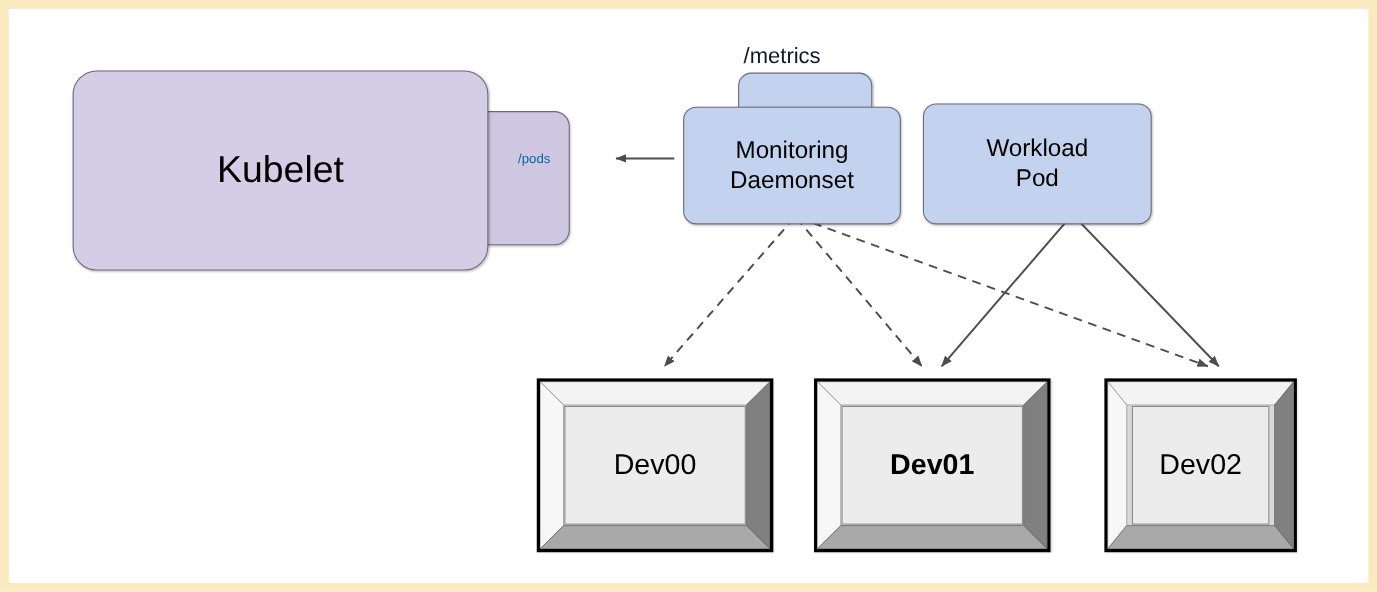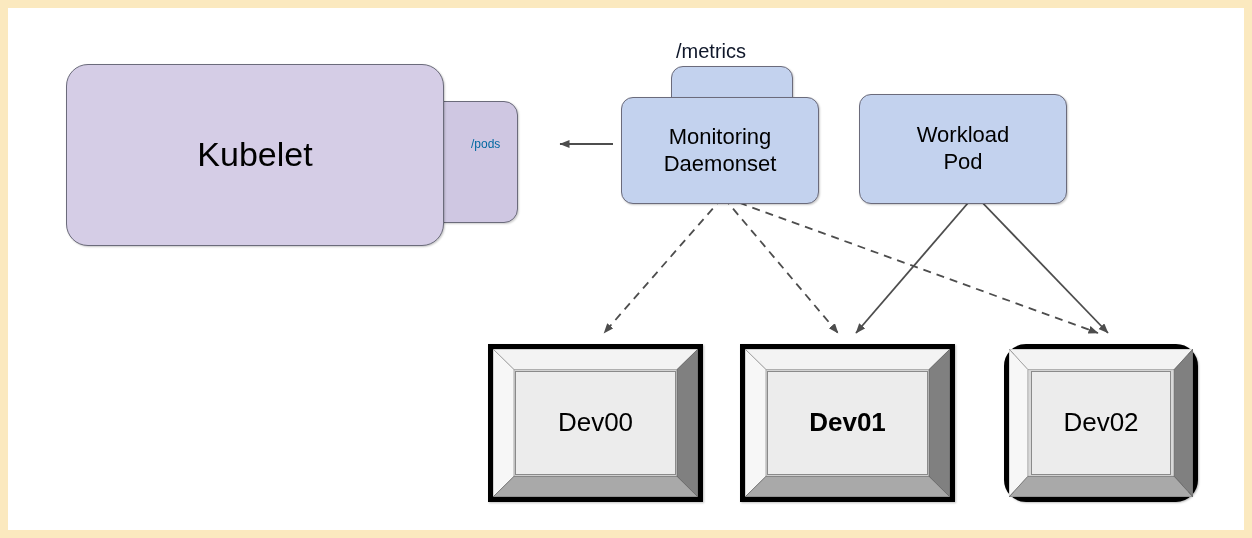--- a/index.html
+++ b/index.html
@@ -122,35 +122,35 @@
     position: absolute;
     left: 668px;
     top: 32px;
     font-size: 20px;
     color: #0f172a;
     z-index: 4;
     white-space: nowrap;
   }
 
   
-  #workload-node { left: 851px; top: 86px; width: 208px; height: 134px; }
+  #workload-node { left: 831px; top: 86px; width: 208px; height: 134px; }
   #workload-body {
     left: 0px; top: 0px; width: 208px; height: 110px;
     background: #c3d2ee;
     z-index: 2;
     border-radius: 12px;
   }
   #workload-body .node-label { font-size: 22px; }
 
   
   .device-node {
     position: absolute;
     z-index: 2;
     box-sizing: border-box;
-    border: 5px solid #000000;
+    border: 3px solid #000000;
     background: #d9d9d9;
     box-shadow: 1px 1px 2px rgba(0,0,0,0.25);
   }
   .device-bevel {
     position: absolute;
     left: 0; top: 0;
     width: 100%;
     height: 100%;
   }
   .device-face {
@@ -163,21 +163,21 @@
     border: 1px solid #8a8a8a;
     box-sizing: border-box;
     display: flex;
     align-items: center;
     justify-content: center;
   }
   .device-face .node-label { font-size: 26px; }
 
   #device-0 { left: 480px; top: 336px; width: 215px; height: 158px; }
   #device-1 { left: 732px; top: 336px; width: 215px; height: 158px; font-weight: bold; }
-  #device-2 { left: 996px; top: 336px; width: 194px; height: 158px; border-radius: 22px; }
+  #device-2 { left: 996px; top: 336px; width: 175px; height: 158px; }
 </style>
 </head>
 <body>
 
 <div id="diagram-frame">
   <div id="diagram-canvas">
 
     <svg id="connectors" viewBox="0 0 1236 522" preserveAspectRatio="none">
       <defs>
         <marker id="arrow-solid" markerWidth="11" markerHeight="11" refX="9.5" refY="4" orient="auto" markerUnits="userSpaceOnUse">

